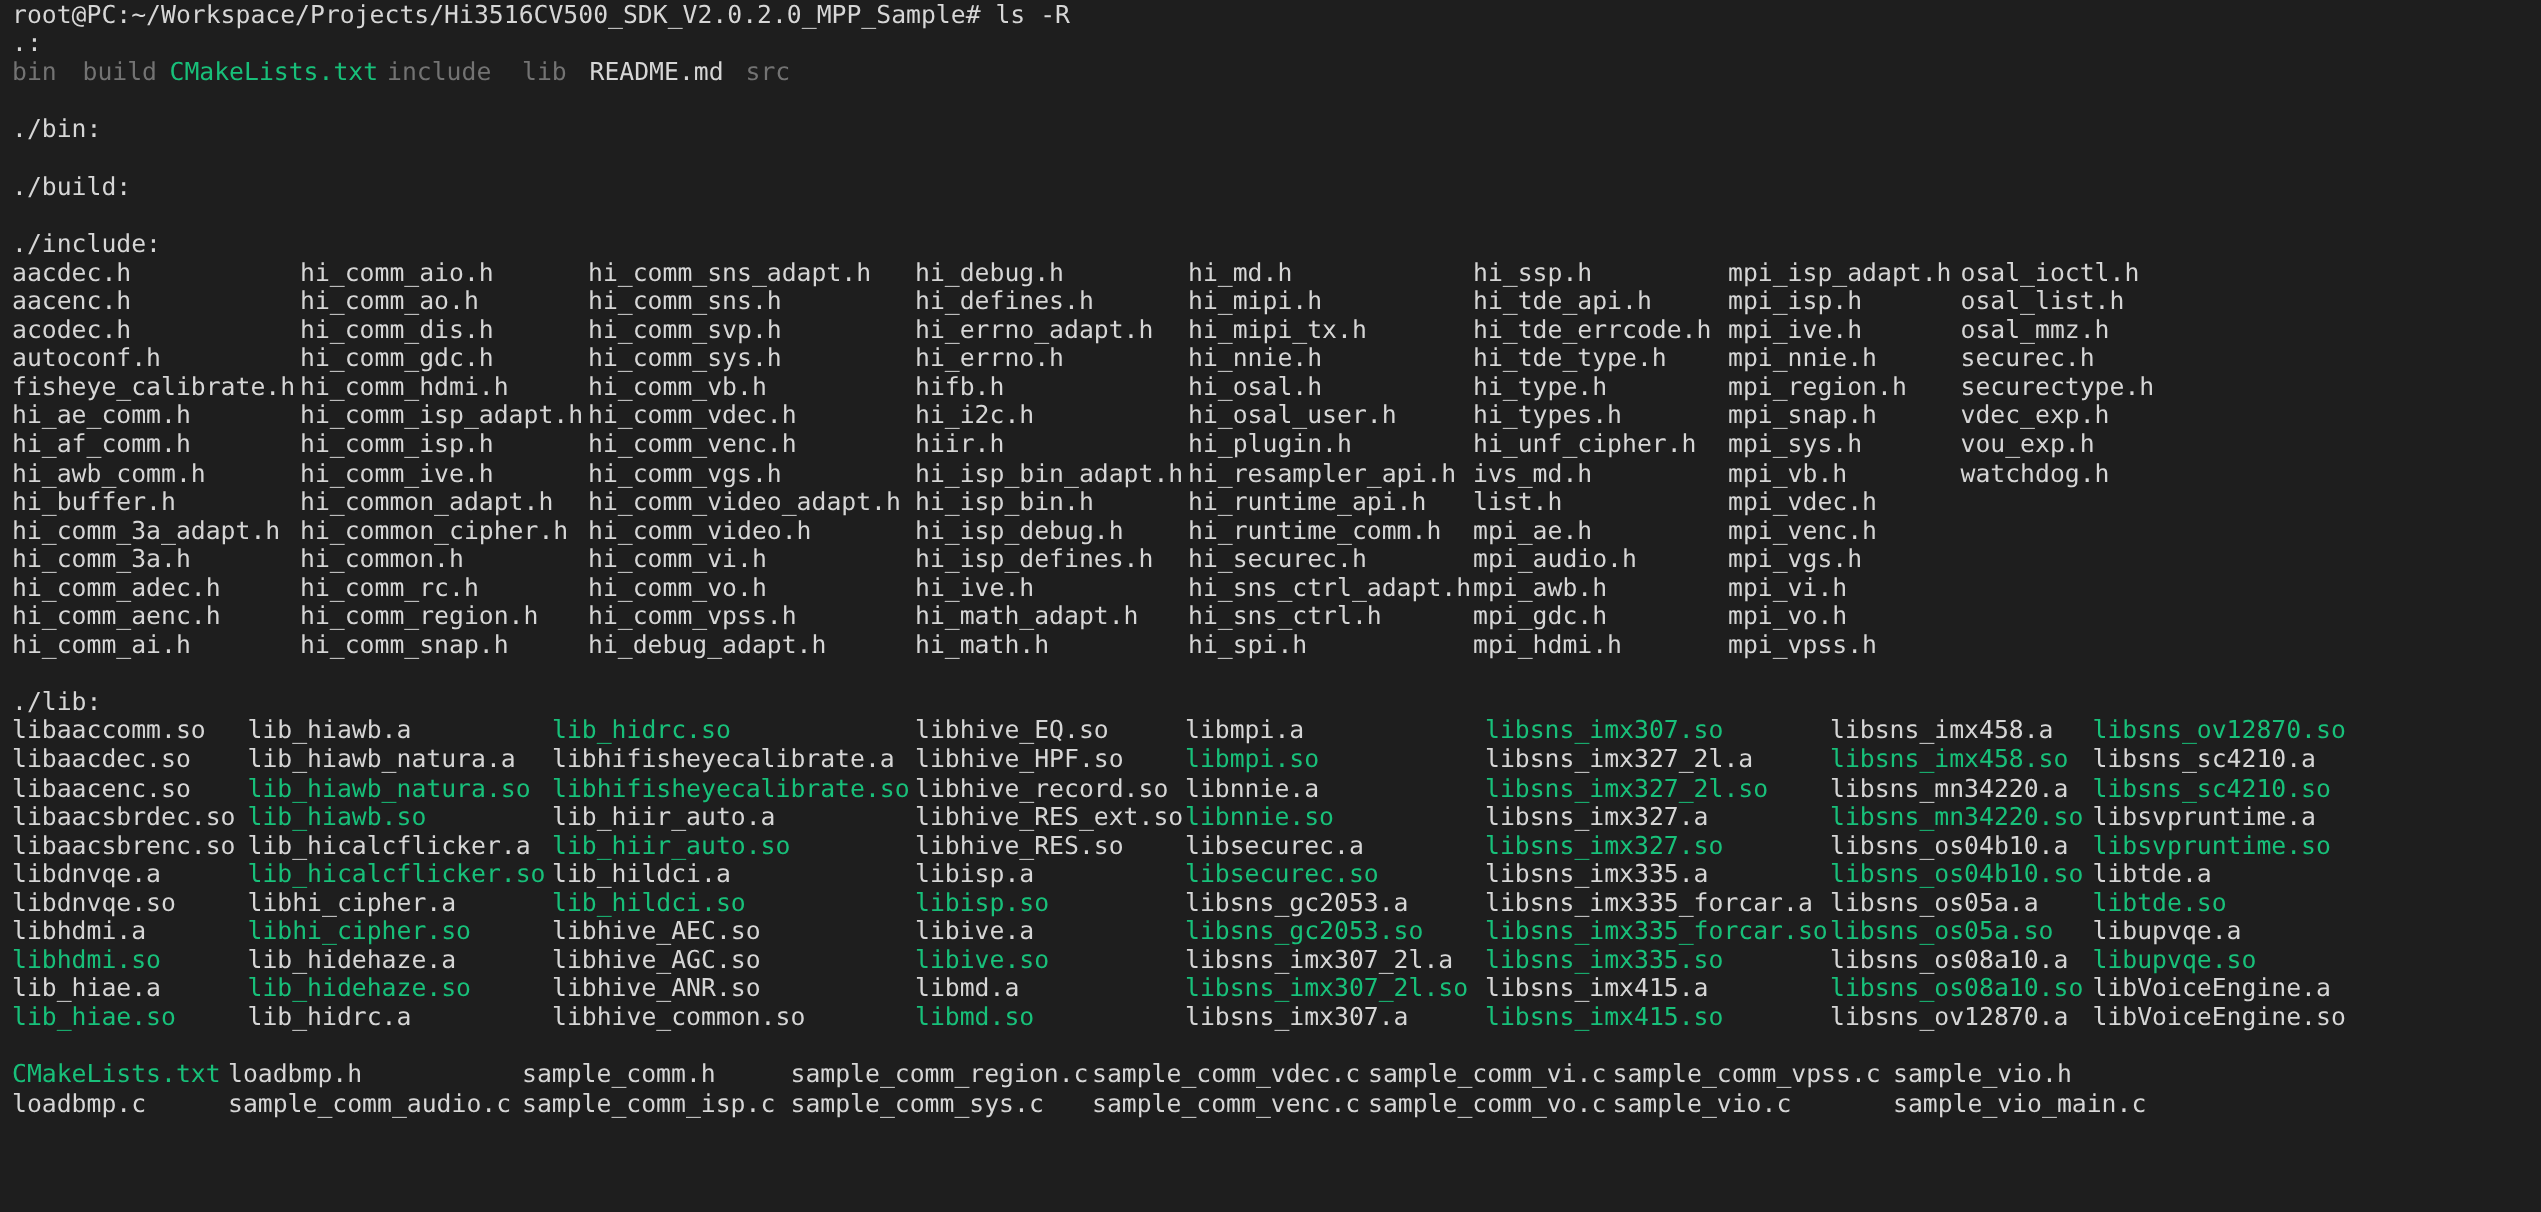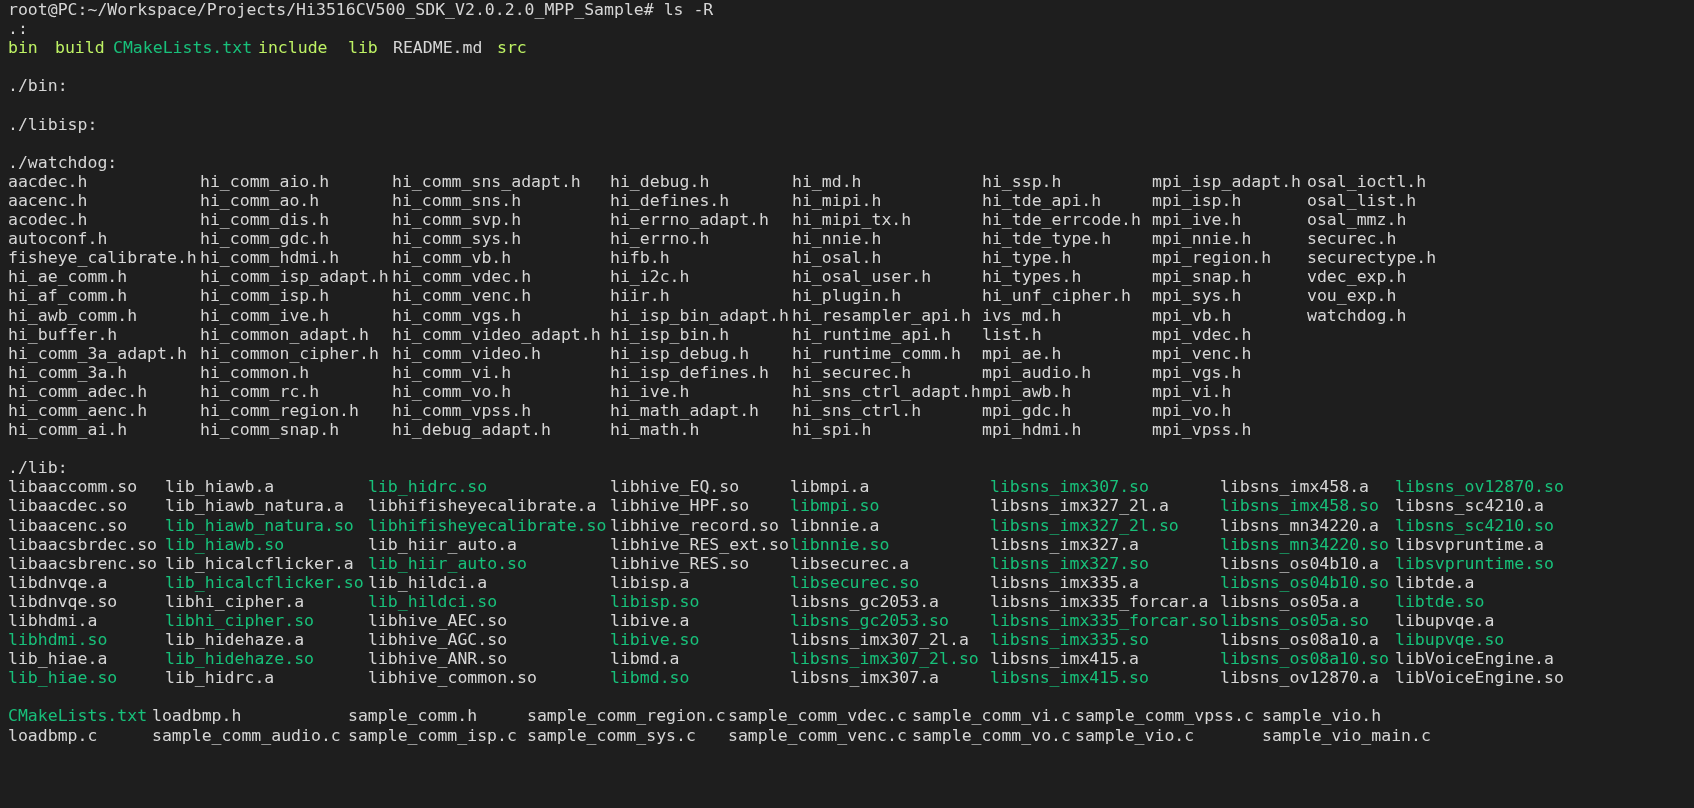--- a/index.html
+++ b/index.html
@@ -31,21 +31,21 @@
     display: block;
   }
   .blank { height: 19.1px; }
   .cell {
     display: inline-block;
     white-space: pre;
     vertical-align: top;
   }
   
   .c-white  { color: #d6d6d6; }
-  .c-blue   { color: #bef264; }
+  .c-blue   { color: #737373; }
   .c-green  { color: #18c07a; }
   .cursor {
     display: inline-block;
     width: 10px;
     height: 15px;
     background: #b9b9b9;
     vertical-align: -2px;
   }
 </style>
 </head>
@@ -59,25 +59,25 @@
     <div class="line"><span class="c-white">.:</span></div>
 
     <div class="line"><span class="cell c-blue" style="width:47px">bin</span><span class="cell c-blue" style="width:58px">build</span><span class="cell c-green" style="width:145px">CMakeLists.txt</span><span class="cell c-blue" style="width:90px">include</span><span class="cell c-blue" style="width:45px">lib</span><span class="cell c-white" style="width:104px">README.md</span><span class="cell c-blue">src</span></div>
 
     <div class="blank"></div>
 
     <div class="line"><span class="c-white">./bin:</span></div>
 
     <div class="blank"></div>
 
-    <div class="line"><span class="c-white">./libisp:</span></div>
+    <div class="line"><span class="c-white">./build:</span></div>
 
     <div class="blank"></div>
 
-    <div class="line"><span class="c-white">./watchdog:</span></div>
+    <div class="line"><span class="c-white">./include:</span></div>
 
     <div id="include-rows">
         <div class="line" style="position: relative;"><span class="cell c-white" style="position: absolute; left: 0px;">aacdec.h</span><span class="cell c-white" style="position: absolute; left: 192px;">hi_comm_aio.h</span><span class="cell c-white" style="position: absolute; left: 384px;">hi_comm_sns_adapt.h</span><span class="cell c-white" style="position: absolute; left: 602px;">hi_debug.h</span><span class="cell c-white" style="position: absolute; left: 784px;">hi_md.h</span><span class="cell c-white" style="position: absolute; left: 974px;">hi_ssp.h</span><span class="cell c-white" style="position: absolute; left: 1144px;">mpi_isp_adapt.h</span><span class="cell c-white" style="position: absolute; left: 1299px;">osal_ioctl.h</span></div>
         <div class="line" style="position: relative;"><span class="cell c-white" style="position: absolute; left: 0px;">aacenc.h</span><span class="cell c-white" style="position: absolute; left: 192px;">hi_comm_ao.h</span><span class="cell c-white" style="position: absolute; left: 384px;">hi_comm_sns.h</span><span class="cell c-white" style="position: absolute; left: 602px;">hi_defines.h</span><span class="cell c-white" style="position: absolute; left: 784px;">hi_mipi.h</span><span class="cell c-white" style="position: absolute; left: 974px;">hi_tde_api.h</span><span class="cell c-white" style="position: absolute; left: 1144px;">mpi_isp.h</span><span class="cell c-white" style="position: absolute; left: 1299px;">osal_list.h</span></div>
         <div class="line" style="position: relative;"><span class="cell c-white" style="position: absolute; left: 0px;">acodec.h</span><span class="cell c-white" style="position: absolute; left: 192px;">hi_comm_dis.h</span><span class="cell c-white" style="position: absolute; left: 384px;">hi_comm_svp.h</span><span class="cell c-white" style="position: absolute; left: 602px;">hi_errno_adapt.h</span><span class="cell c-white" style="position: absolute; left: 784px;">hi_mipi_tx.h</span><span class="cell c-white" style="position: absolute; left: 974px;">hi_tde_errcode.h</span><span class="cell c-white" style="position: absolute; left: 1144px;">mpi_ive.h</span><span class="cell c-white" style="position: absolute; left: 1299px;">osal_mmz.h</span></div>
         <div class="line" style="position: relative;"><span class="cell c-white" style="position: absolute; left: 0px;">autoconf.h</span><span class="cell c-white" style="position: absolute; left: 192px;">hi_comm_gdc.h</span><span class="cell c-white" style="position: absolute; left: 384px;">hi_comm_sys.h</span><span class="cell c-white" style="position: absolute; left: 602px;">hi_errno.h</span><span class="cell c-white" style="position: absolute; left: 784px;">hi_nnie.h</span><span class="cell c-white" style="position: absolute; left: 974px;">hi_tde_type.h</span><span class="cell c-white" style="position: absolute; left: 1144px;">mpi_nnie.h</span><span class="cell c-white" style="position: absolute; left: 1299px;">securec.h</span></div>
         <div class="line" style="position: relative;"><span class="cell c-white" style="position: absolute; left: 0px;">fisheye_calibrate.h</span><span class="cell c-white" style="position: absolute; left: 192px;">hi_comm_hdmi.h</span><span class="cell c-white" style="position: absolute; left: 384px;">hi_comm_vb.h</span><span class="cell c-white" style="position: absolute; left: 602px;">hifb.h</span><span class="cell c-white" style="position: absolute; left: 784px;">hi_osal.h</span><span class="cell c-white" style="position: absolute; left: 974px;">hi_type.h</span><span class="cell c-white" style="position: absolute; left: 1144px;">mpi_region.h</span><span class="cell c-white" style="position: absolute; left: 1299px;">securectype.h</span></div>
         <div class="line" style="position: relative;"><span class="cell c-white" style="position: absolute; left: 0px;">hi_ae_comm.h</span><span class="cell c-white" style="position: absolute; left: 192px;">hi_comm_isp_adapt.h</span><span class="cell c-white" style="position: absolute; left: 384px;">hi_comm_vdec.h</span><span class="cell c-white" style="position: absolute; left: 602px;">hi_i2c.h</span><span class="cell c-white" style="position: absolute; left: 784px;">hi_osal_user.h</span><span class="cell c-white" style="position: absolute; left: 974px;">hi_types.h</span><span class="cell c-white" style="position: absolute; left: 1144px;">mpi_snap.h</span><span class="cell c-white" style="position: absolute; left: 1299px;">vdec_exp.h</span></div>
         <div class="line" style="position: relative;"><span class="cell c-white" style="position: absolute; left: 0px;">hi_af_comm.h</span><span class="cell c-white" style="position: absolute; left: 192px;">hi_comm_isp.h</span><span class="cell c-white" style="position: absolute; left: 384px;">hi_comm_venc.h</span><span class="cell c-white" style="position: absolute; left: 602px;">hiir.h</span><span class="cell c-white" style="position: absolute; left: 784px;">hi_plugin.h</span><span class="cell c-white" style="position: absolute; left: 974px;">hi_unf_cipher.h</span><span class="cell c-white" style="position: absolute; left: 1144px;">mpi_sys.h</span><span class="cell c-white" style="position: absolute; left: 1299px;">vou_exp.h</span></div>
         <div class="line" style="position: relative;"><span class="cell c-white" style="position: absolute; left: 0px;">hi_awb_comm.h</span><span class="cell c-white" style="position: absolute; left: 192px;">hi_comm_ive.h</span><span class="cell c-white" style="position: absolute; left: 384px;">hi_comm_vgs.h</span><span class="cell c-white" style="position: absolute; left: 602px;">hi_isp_bin_adapt.h</span><span class="cell c-white" style="position: absolute; left: 784px;">hi_resampler_api.h</span><span class="cell c-white" style="position: absolute; left: 974px;">ivs_md.h</span><span class="cell c-white" style="position: absolute; left: 1144px;">mpi_vb.h</span><span class="cell c-white" style="position: absolute; left: 1299px;">watchdog.h</span></div>

